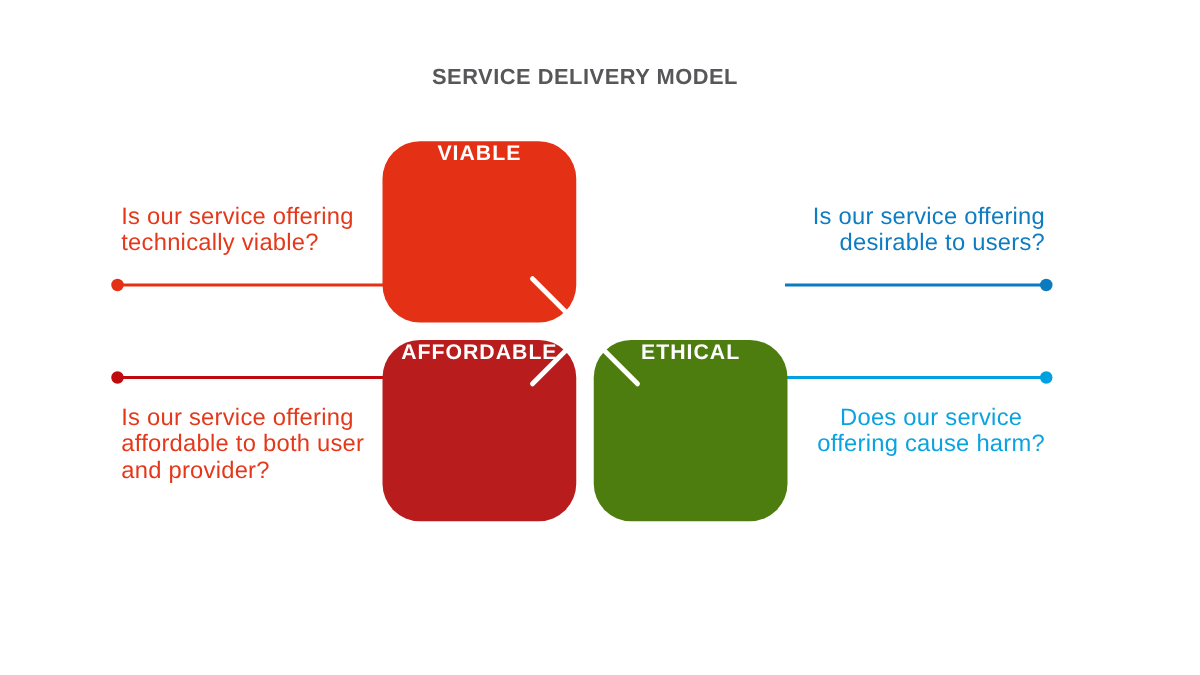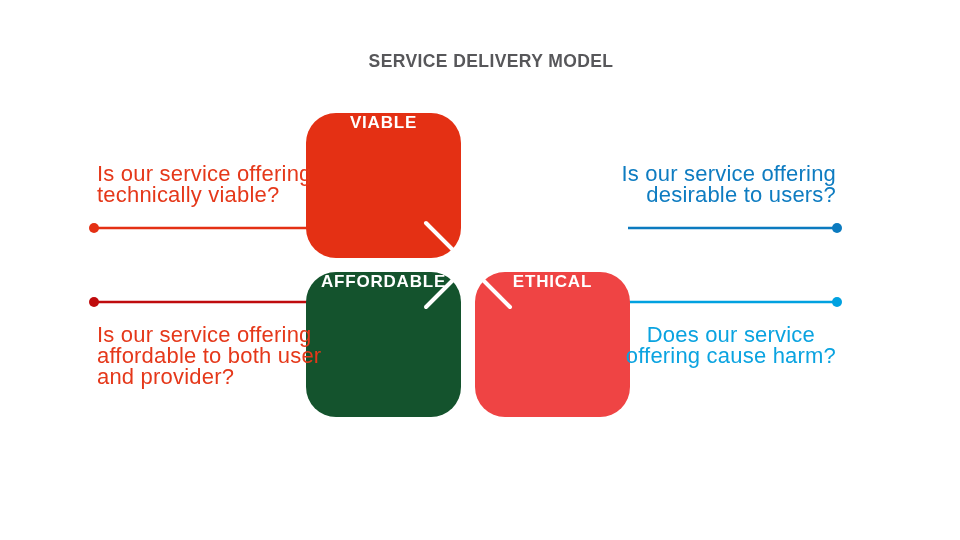--- a/index.html
+++ b/index.html
@@ -47,56 +47,56 @@
     font-size: 17px;
     letter-spacing: 0.8px;
   }
   .quad-viable     { left: 306px; top: 113px; }
   .quad-desirable  { left: 475px; top: 113px; }
   .quad-affordable { left: 306px; top: 272px; }
   .quad-ethical    { left: 475px; top: 272px; }
   .x-layer { z-index: 3; }
   .question {
     position: absolute;
-    font-size: 22px;
+    font-size: 19px;
     line-height: 21px;
     letter-spacing: 0.2px;
     white-space: pre-line;
     z-index: 2;
   }
   .q-viable     { left: 97px;  top: 163px; text-align: left; }
   .q-desirable  { right: 124px; top: 163px; text-align: right; }
   .q-affordable { left: 97px;  top: 324px; text-align: left; }
   .q-ethical    { right: 124px; top: 324px; text-align: center; }
 </style>
 </head>
 <body>
 
 <div class="canvas">
 
-  <div class="title" style="color: rgb(87, 87, 90); padding-left: 23px;">SERVICE DELIVERY MODEL</div>
+  <div class="title" style="color: rgb(87, 87, 90);">SERVICE DELIVERY MODEL</div>
 
   <svg class="layer connector-layer" width="960" height="540">
     <line x1="94" y1="228" x2="308" y2="228" stroke-width="2.4" stroke="#E43014"></line>
     <circle cx="94" cy="228" r="5" fill="#E43014"></circle>
     <line x1="628" y1="228" x2="837" y2="228" stroke-width="2.4" stroke="#0B7ABF"></line>
     <circle cx="837" cy="228" r="5" fill="#0B7ABF"></circle>
     <line x1="94" y1="302" x2="308" y2="302" stroke-width="2.4" stroke="#BF0B0D"></line>
     <circle cx="94" cy="302" r="5" fill="#BF0B0D"></circle>
     <line x1="628" y1="302" x2="837" y2="302" stroke-width="2.4" stroke="#00A1E0"></line>
     <circle cx="837" cy="302" r="5" fill="#00A1E0"></circle>
   </svg>
 
   <div class="quad quad-viable" style="background-color: rgb(228, 48, 20);">
     <span class="label">VIABLE</span>
   </div>
-  <div class="quad quad-affordable" style="background-color: #14532d;">
+  <div class="quad quad-affordable" style="background-color: #b91c1c;">
     <span class="label">AFFORDABLE</span>
   </div>
-  <div class="quad quad-ethical" style="background-color: #ef4444;">
+  <div class="quad quad-ethical" style="background-color: #4d7c0f;">
     <span class="label">ETHICAL</span>
   </div>
 
   <svg class="layer x-layer" width="960" height="540">
     <line x1="426" y1="223" x2="463" y2="260" stroke="#ffffff" stroke-width="4" stroke-linecap="round"></line>
     <line x1="510" y1="223" x2="473" y2="260" stroke="#ffffff" stroke-width="4" stroke-linecap="round"></line>
     <line x1="426" y1="307" x2="463" y2="270" stroke="#ffffff" stroke-width="4" stroke-linecap="round"></line>
     <line x1="510" y1="307" x2="473" y2="270" stroke="#ffffff" stroke-width="4" stroke-linecap="round"></line>
   </svg>
 

